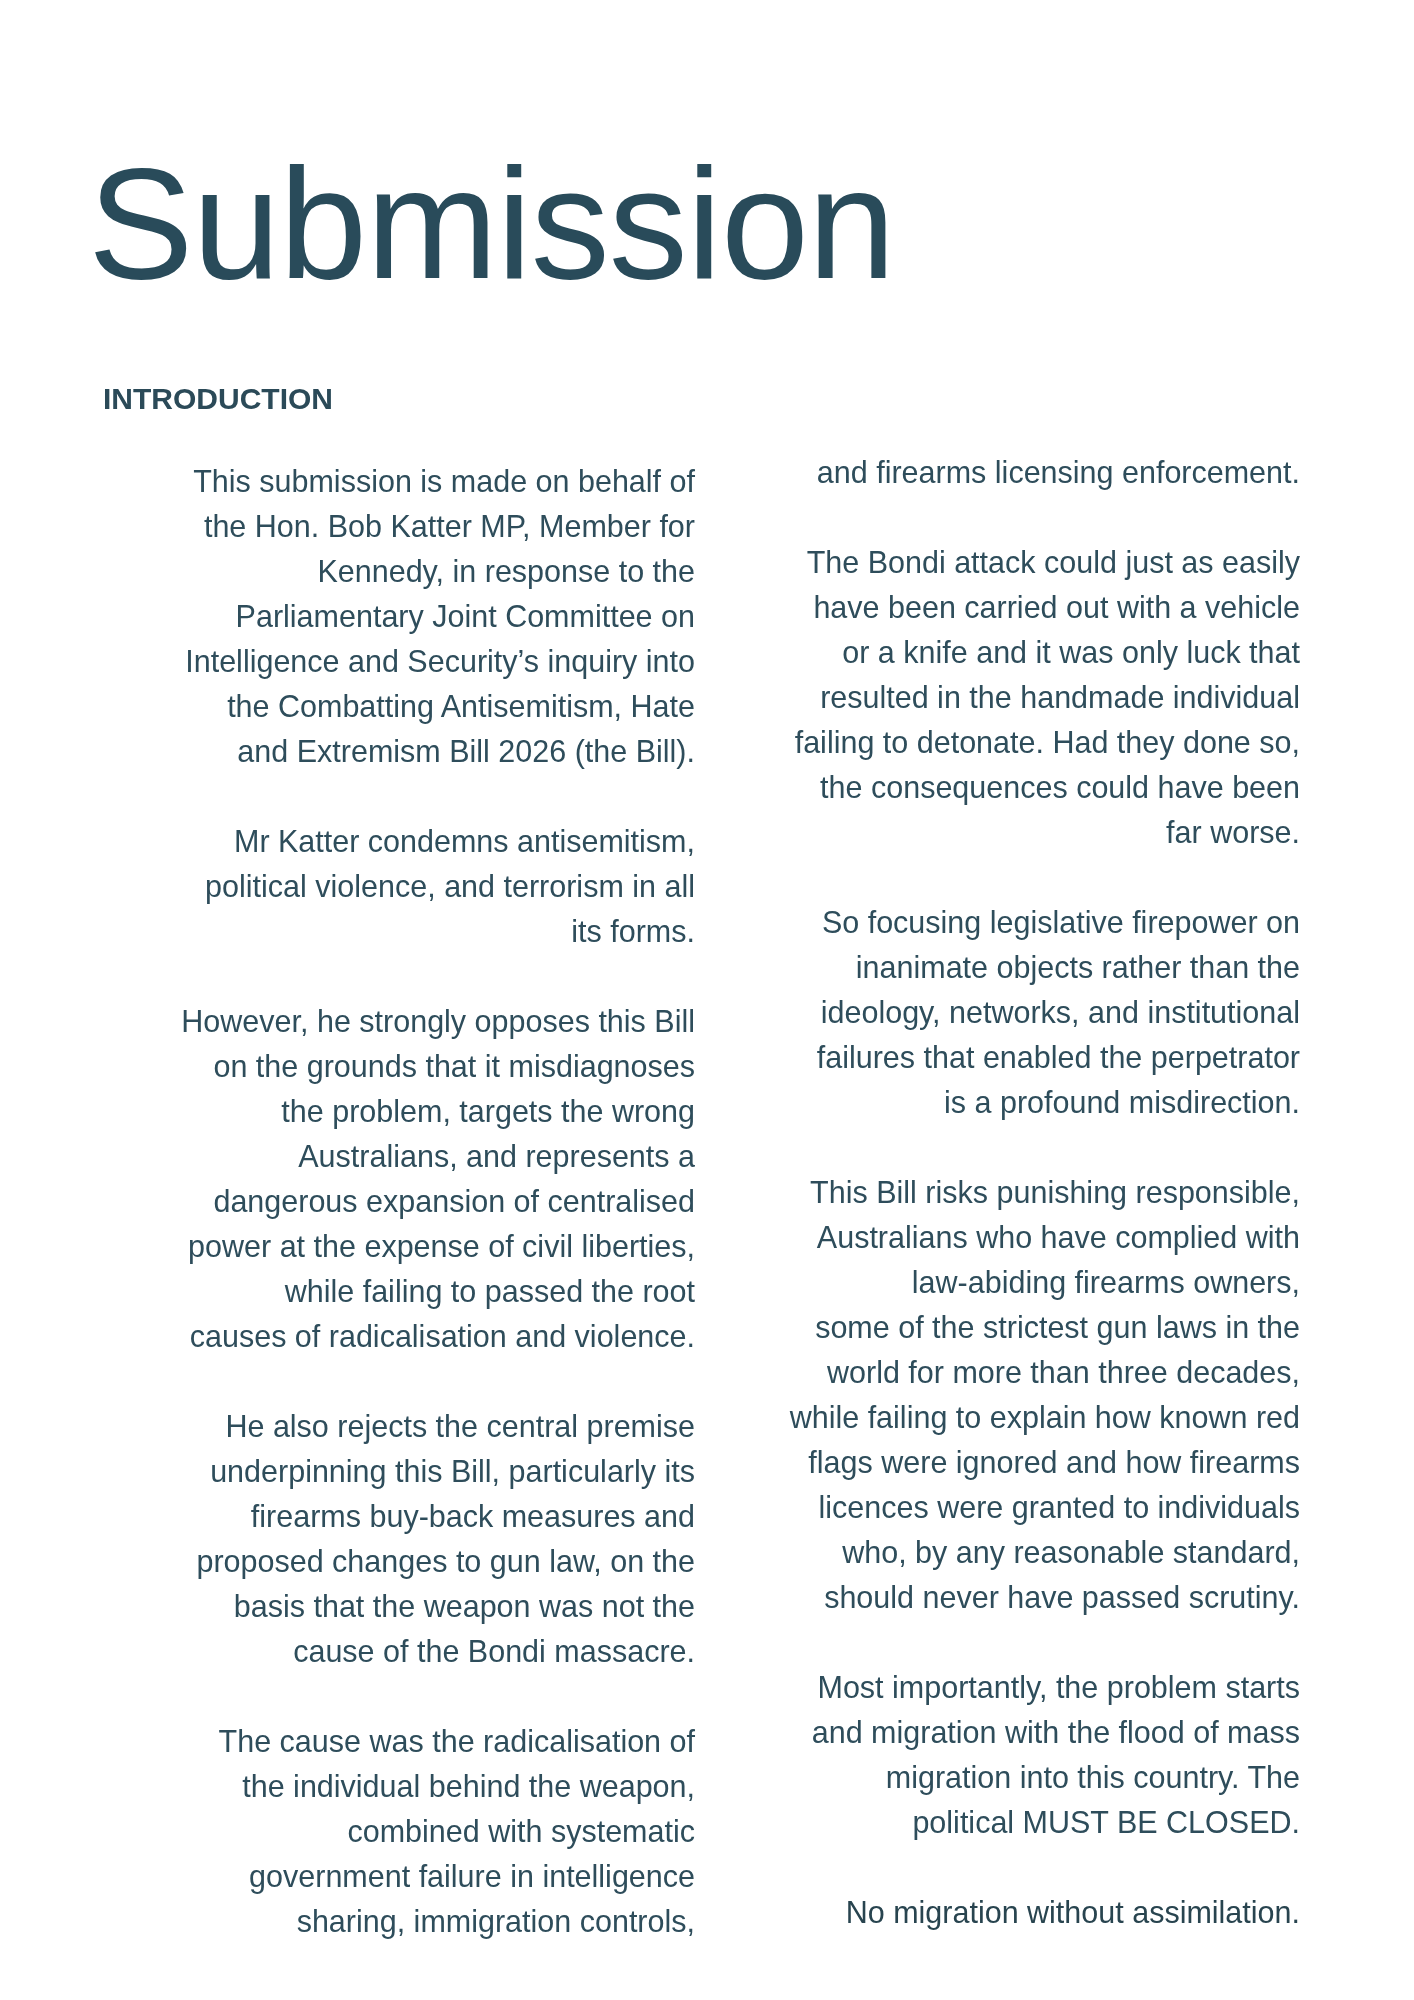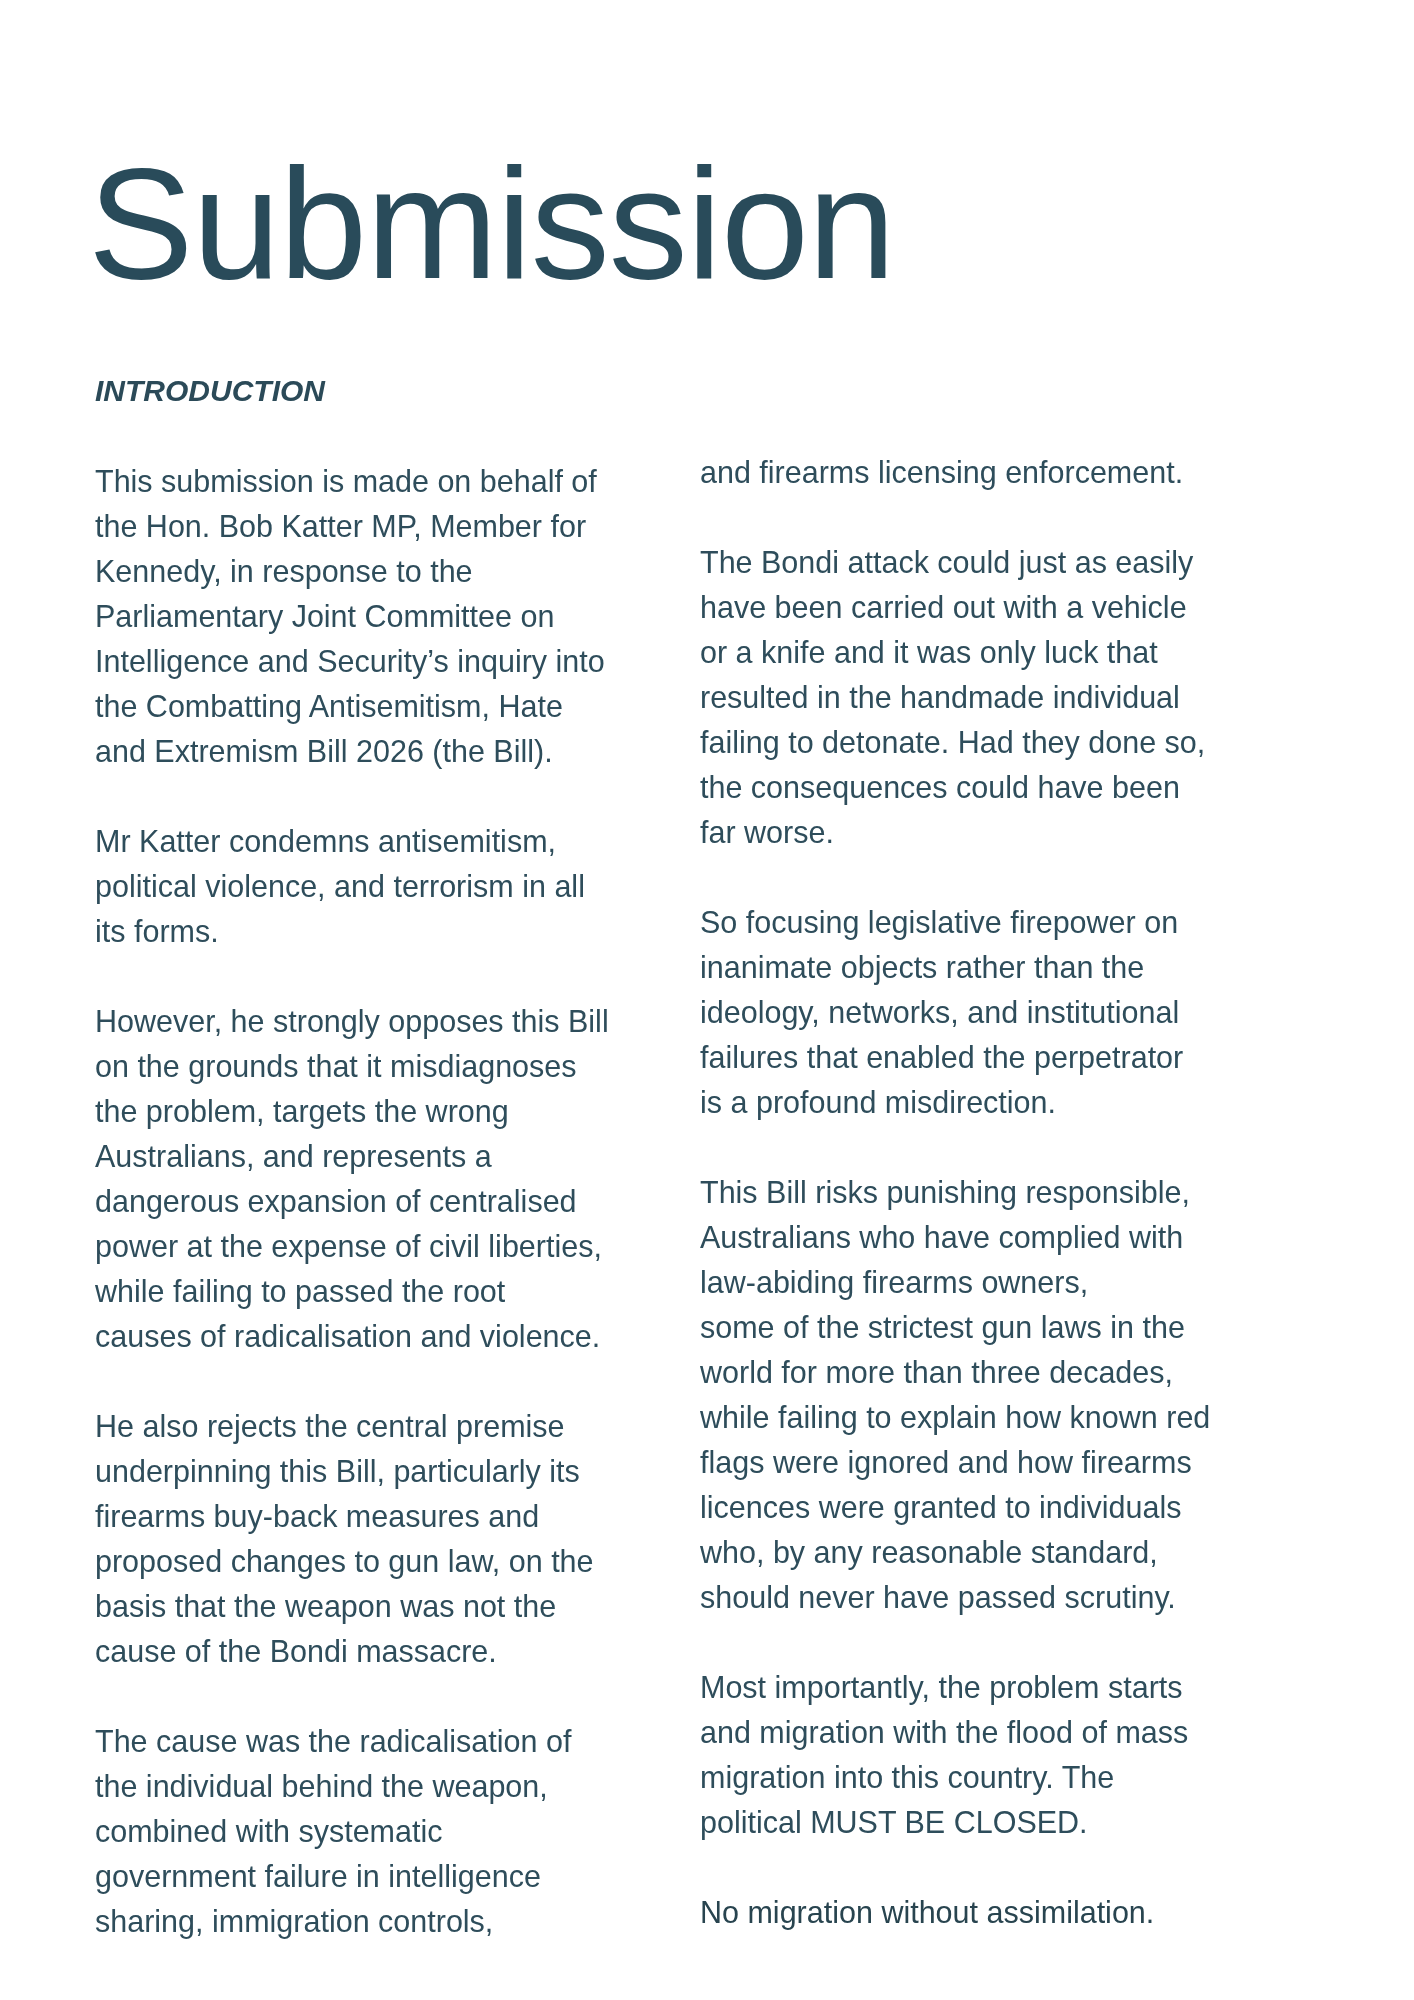--- a/index.html
+++ b/index.html
@@ -1,28 +1,28 @@
 <!DOCTYPE html>
 <html><head>
   <meta charset="utf-8">
   <style>
     html, body { margin: 0; padding: 0; background: #ffffff; }
     body { width: 1414px; height: 2000px; position: relative; overflow: hidden;
            font-family: "DejaVu Sans", "Liberation Sans", sans-serif; color: #2b4a58; }
     .title { position: absolute; left: 88px; top: 128px; margin: 0;
              font-family: "Liberation Sans", sans-serif; font-weight: 400;
              font-size: 158px; line-height: 190px; letter-spacing: -1px; color: #294b5a; }
-    .section-heading { position: absolute; left: 95px; top: 372px; margin: 0;
+    .section-heading { position: absolute; left: 95px; top: 372px; margin: 8px;
              font-family: "Liberation Sans", sans-serif; font-weight: 700;
-             font-size: 30px; line-height: 38px; color: #2b4a58; letter-spacing: 0px; font-style: italic; }
+             font-size: 30px; line-height: 38px; color: #2b4a58; letter-spacing: 0px; }
     .col { position: absolute; width: 600px; }
     .col-left { left: 95px; top: 459px; }
     .col-right { left: 700px; top: 450px; }
     .para { margin: 0 0 45px 0; font-family: "Liberation Sans", sans-serif;
-            font-size: 30.5px; line-height: 45px; color: #2e4d5b; }
+            font-size: 30.5px; line-height: 45px; color: #2e4d5b; text-align: right; }
     .para .line { display: block; white-space: nowrap; }
     .para.bold { font-weight: 400; color: #28444f; }
   </style>
 </head>
 <body>
 
 <h1 class="title">Submission</h1>
 <h2 class="section-heading">INTRODUCTION</h2>
 
 <div class="col col-left" id="col-left">

